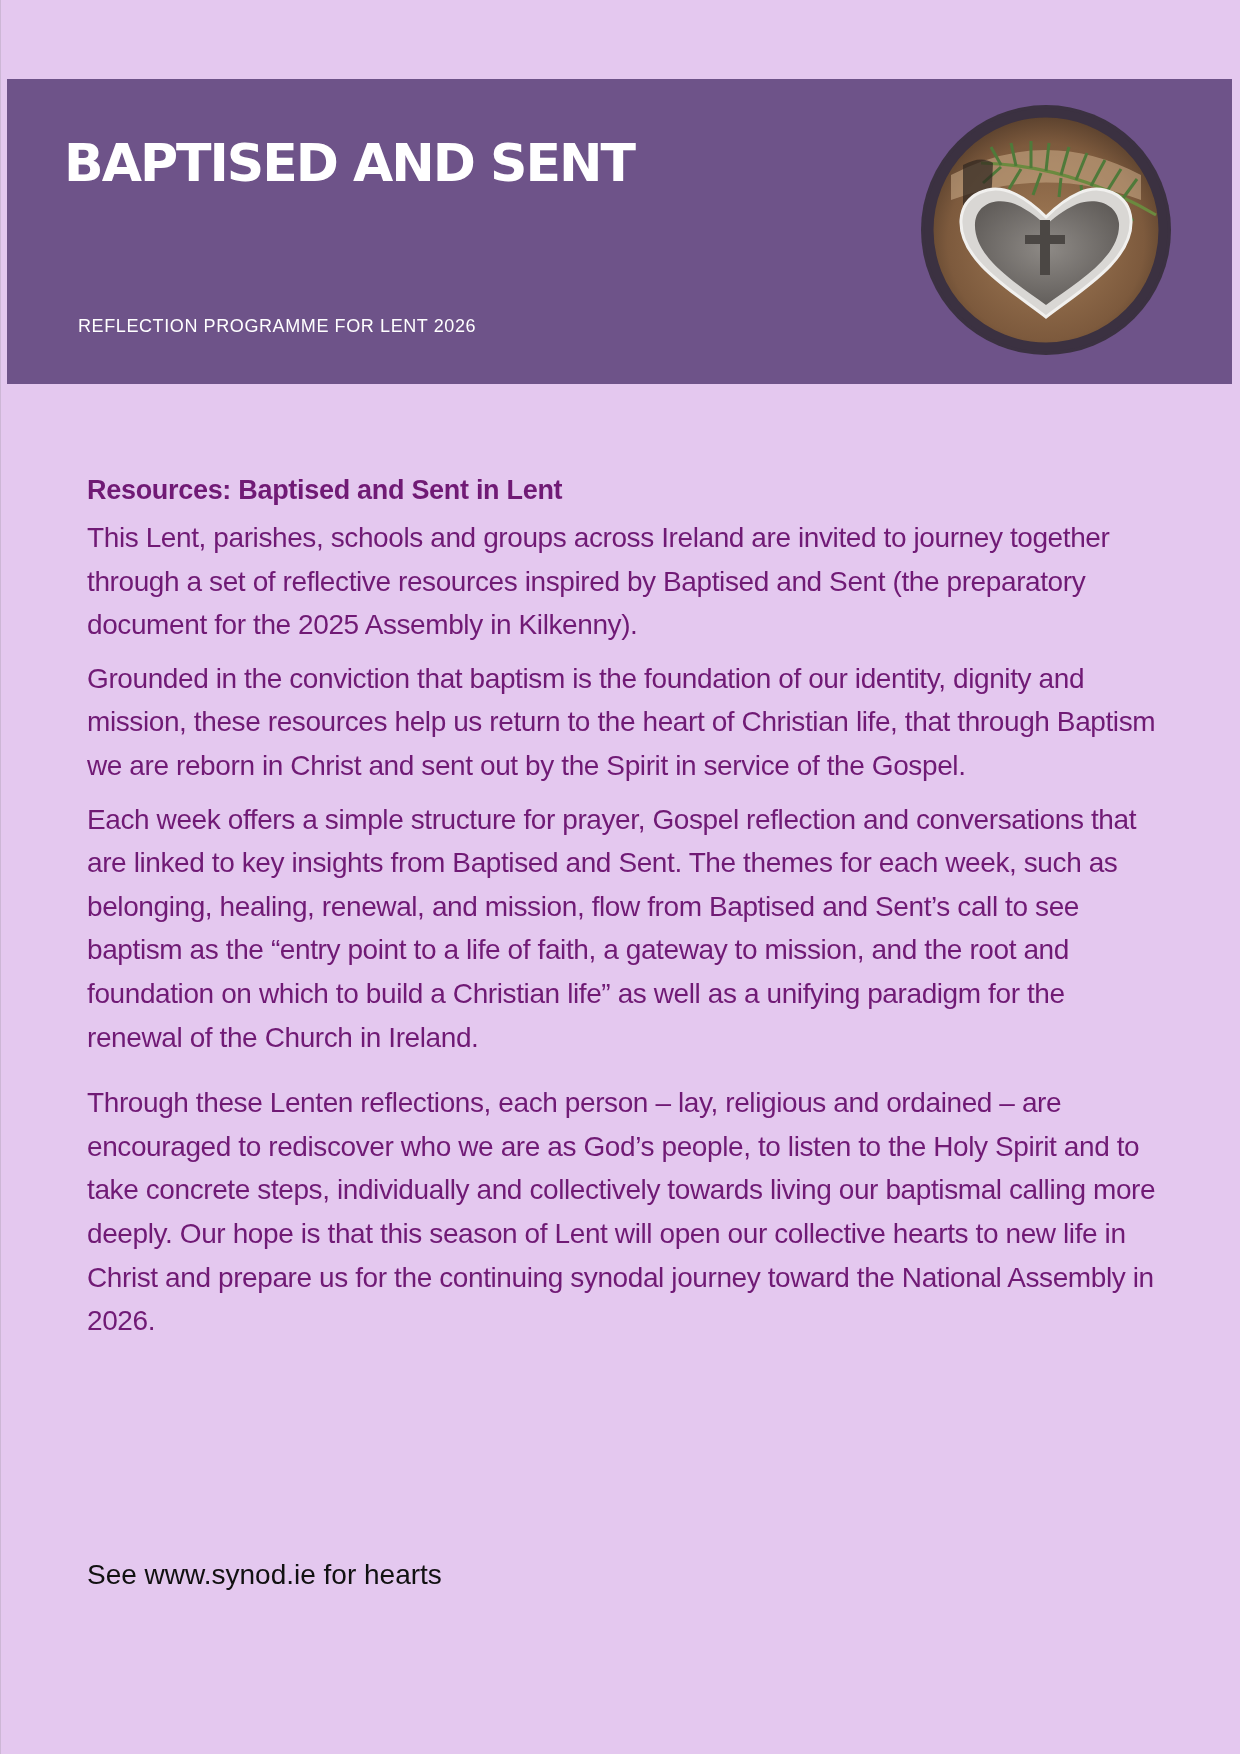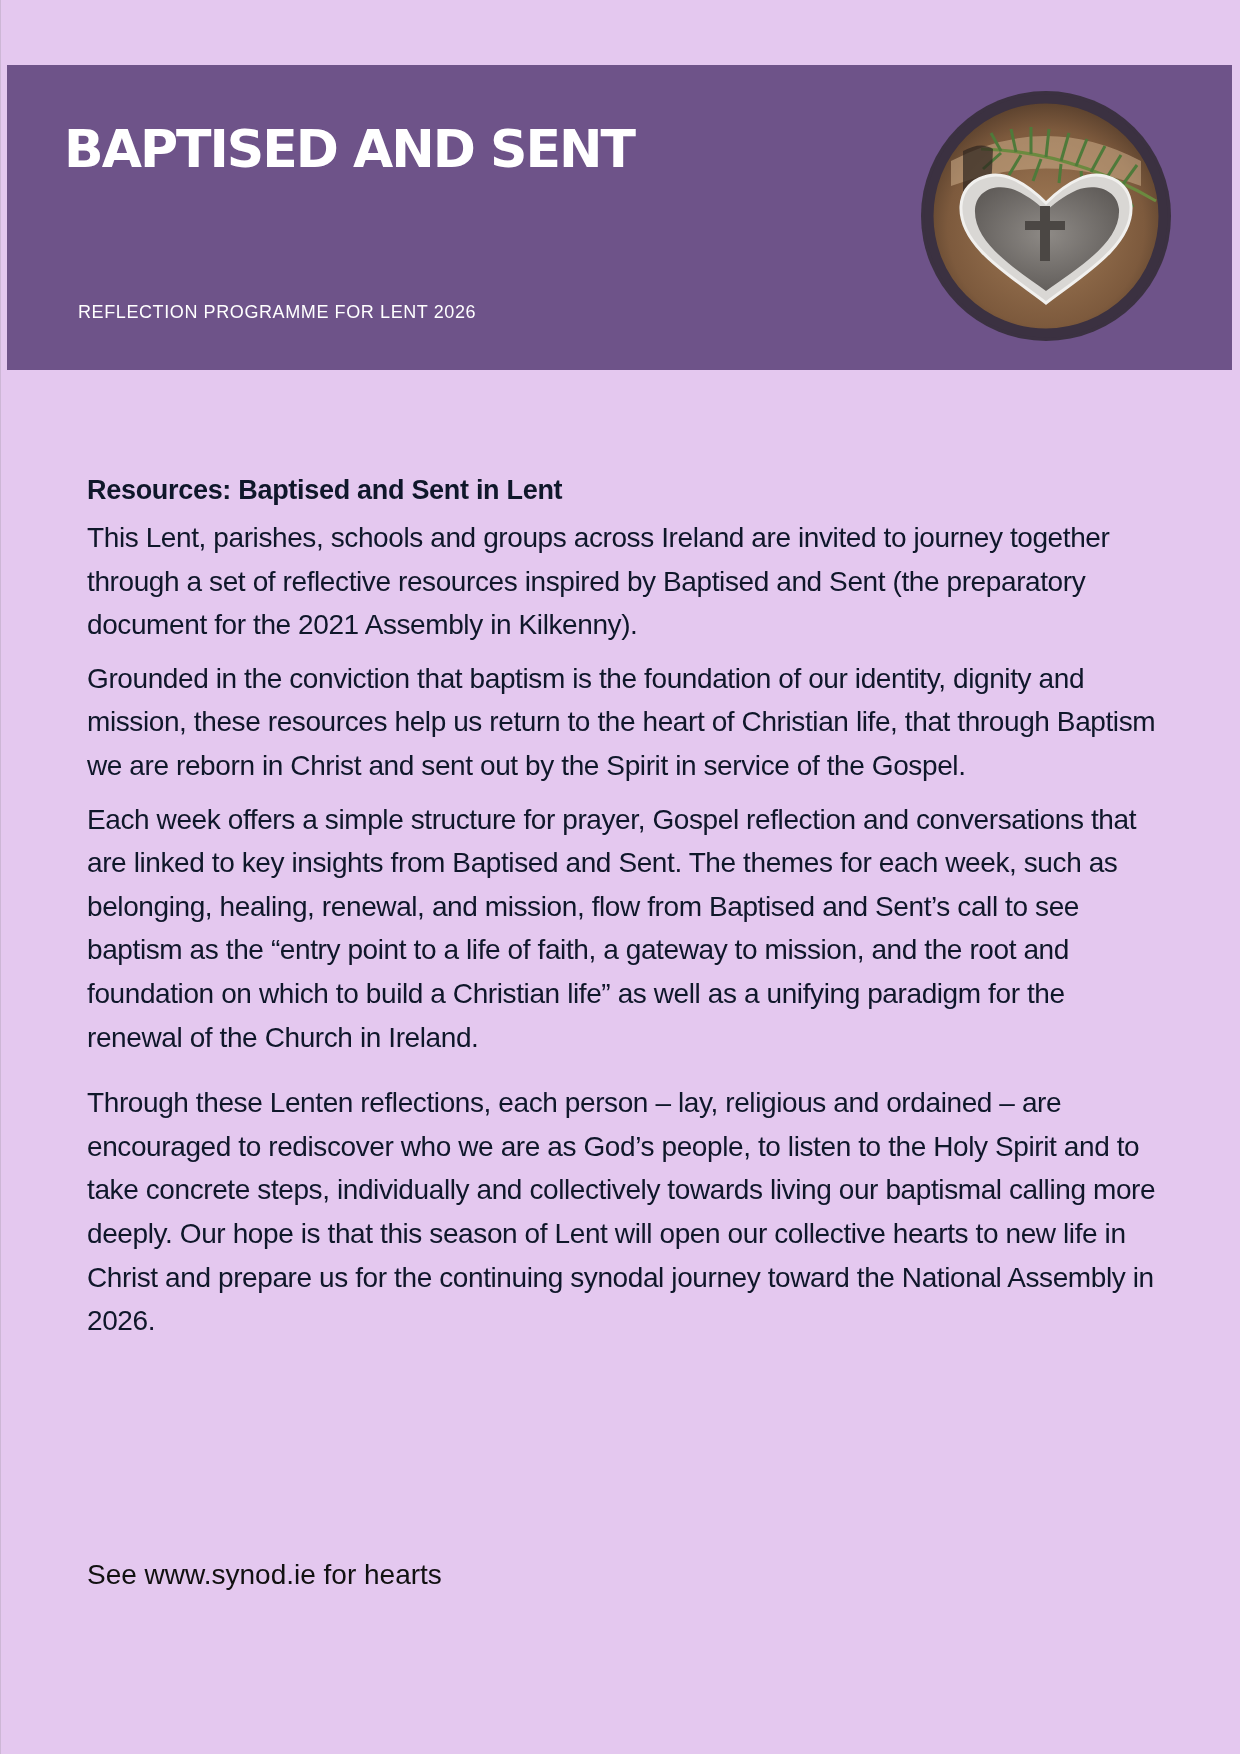--- a/index.html
+++ b/index.html
@@ -17,21 +17,21 @@
     }
     .page-edge {
       position: absolute;
       left: 0; top: 0;
       width: 1px; height: 1754px;
       background: #cdb7d6;
     }
     .banner {
       position: absolute;
       left: 7px;
-      top: 65px;
+      top: 79px;
       width: 1225px;
       height: 305px;
       background: #6e5389;
     }
     .banner-title {
       position: absolute;
       left: 57px;
       top: 50px;
       margin: 0;
       font-family: "DejaVu Sans", sans-serif;
@@ -65,21 +65,21 @@
     }
     .banner-image svg { display: block; }
     .content {
       position: absolute;
       left: 87px;
       top: 468px;
       width: 1080px;
       font-family: "Liberation Sans", sans-serif;
       font-size: 28px;
       line-height: 43.6px;
-      color: #0f172a;
+      color: #701a75;
       letter-spacing: -0.4px;
     }
     .content h2 {
       margin: 0 0 4px 0;
       font-size: 27px;
       font-weight: bold;
       line-height: 44px;
       letter-spacing: -0.3px;
     }
     .content p {
@@ -158,19 +158,19 @@
         <rect x="119" y="115" width="10" height="55" fill="#4b4744"></rect>
         <rect x="104" y="130" width="40" height="9" fill="#4b4744"></rect>
       </g>
       <circle cx="125" cy="125" r="117" fill="none" stroke="#3b3141" stroke-width="9"></circle>
     </svg>
   </div>
 </header>
 
 <main class="content">
   <h2>Resources: Baptised and Sent in Lent</h2>
-  <p>This Lent, parishes, schools and groups across Ireland are invited to jour­ney together through a set of reflective resources inspired by Baptised and Sent (the preparatory document for the 2021 Assembly in Kilkenny).</p>
+  <p>This Lent, parishes, schools and groups across Ireland are invited to jour­ney together through a set of reflective resources inspired by Baptised and Sent (the preparatory document for the 2025 Assembly in Kilkenny).</p>
   <p>Grounded in the conviction that baptism is the foundation of our identity, dignity and mission, these resources help us return to the heart of Chris­tian life, that through Baptism we are reborn in Christ and sent out by the Spirit in service of the Gospel.</p>
   <p>Each week offers a simple structure for prayer, Gospel reflection and conversations that are linked to key insights from Baptised and Sent. The themes for each week, such as belonging, healing, renewal, and mission, flow from Baptised and Sent’s call to see baptism as the “entry point to a life of faith, a gateway to mission, and the root and foundation on which to build a Christian life” as well as a unifying paradigm for the renewal of the Church in Ireland.</p>
   <p class="gap-before">Through these Lenten reflections, each person – lay, religious and ordained – are encouraged to rediscover who we are as God’s people, to listen to the Holy Spirit and to take concrete steps, individually and collectively towards living our baptismal calling more deeply. Our hope is that this season of Lent will open our collective hearts to new life in Christ and prepare us for the continuing synodal journey toward the National Assembly in 2026.</p>
 </main>
 
 <p class="footer-note">See www.synod.ie for hearts</p>
 
 </body></html>

